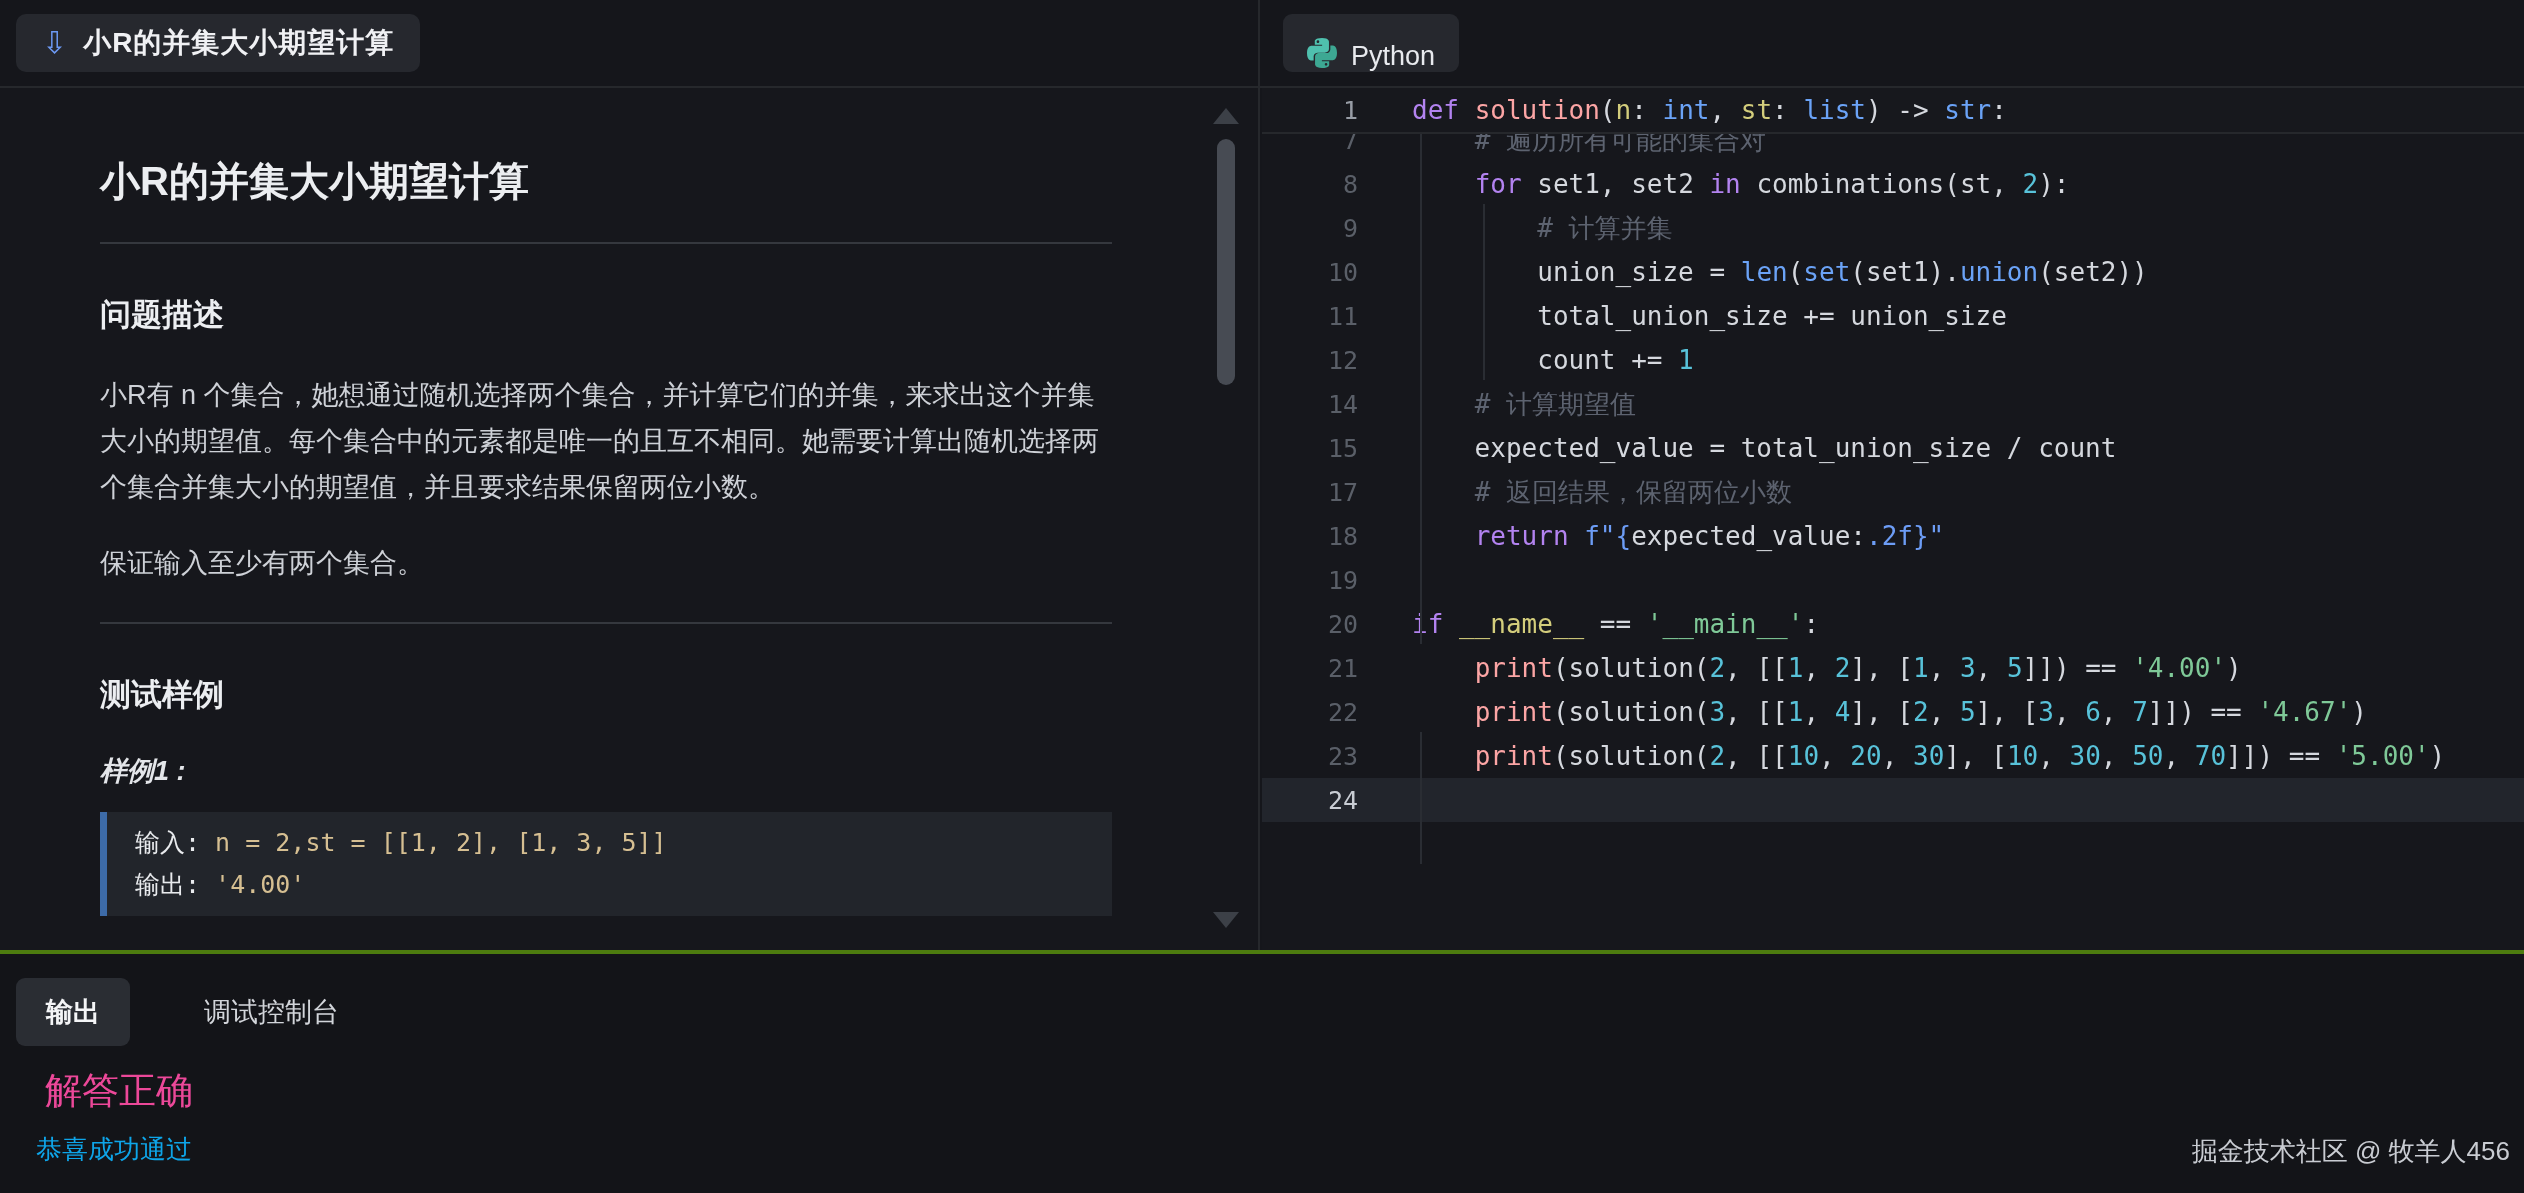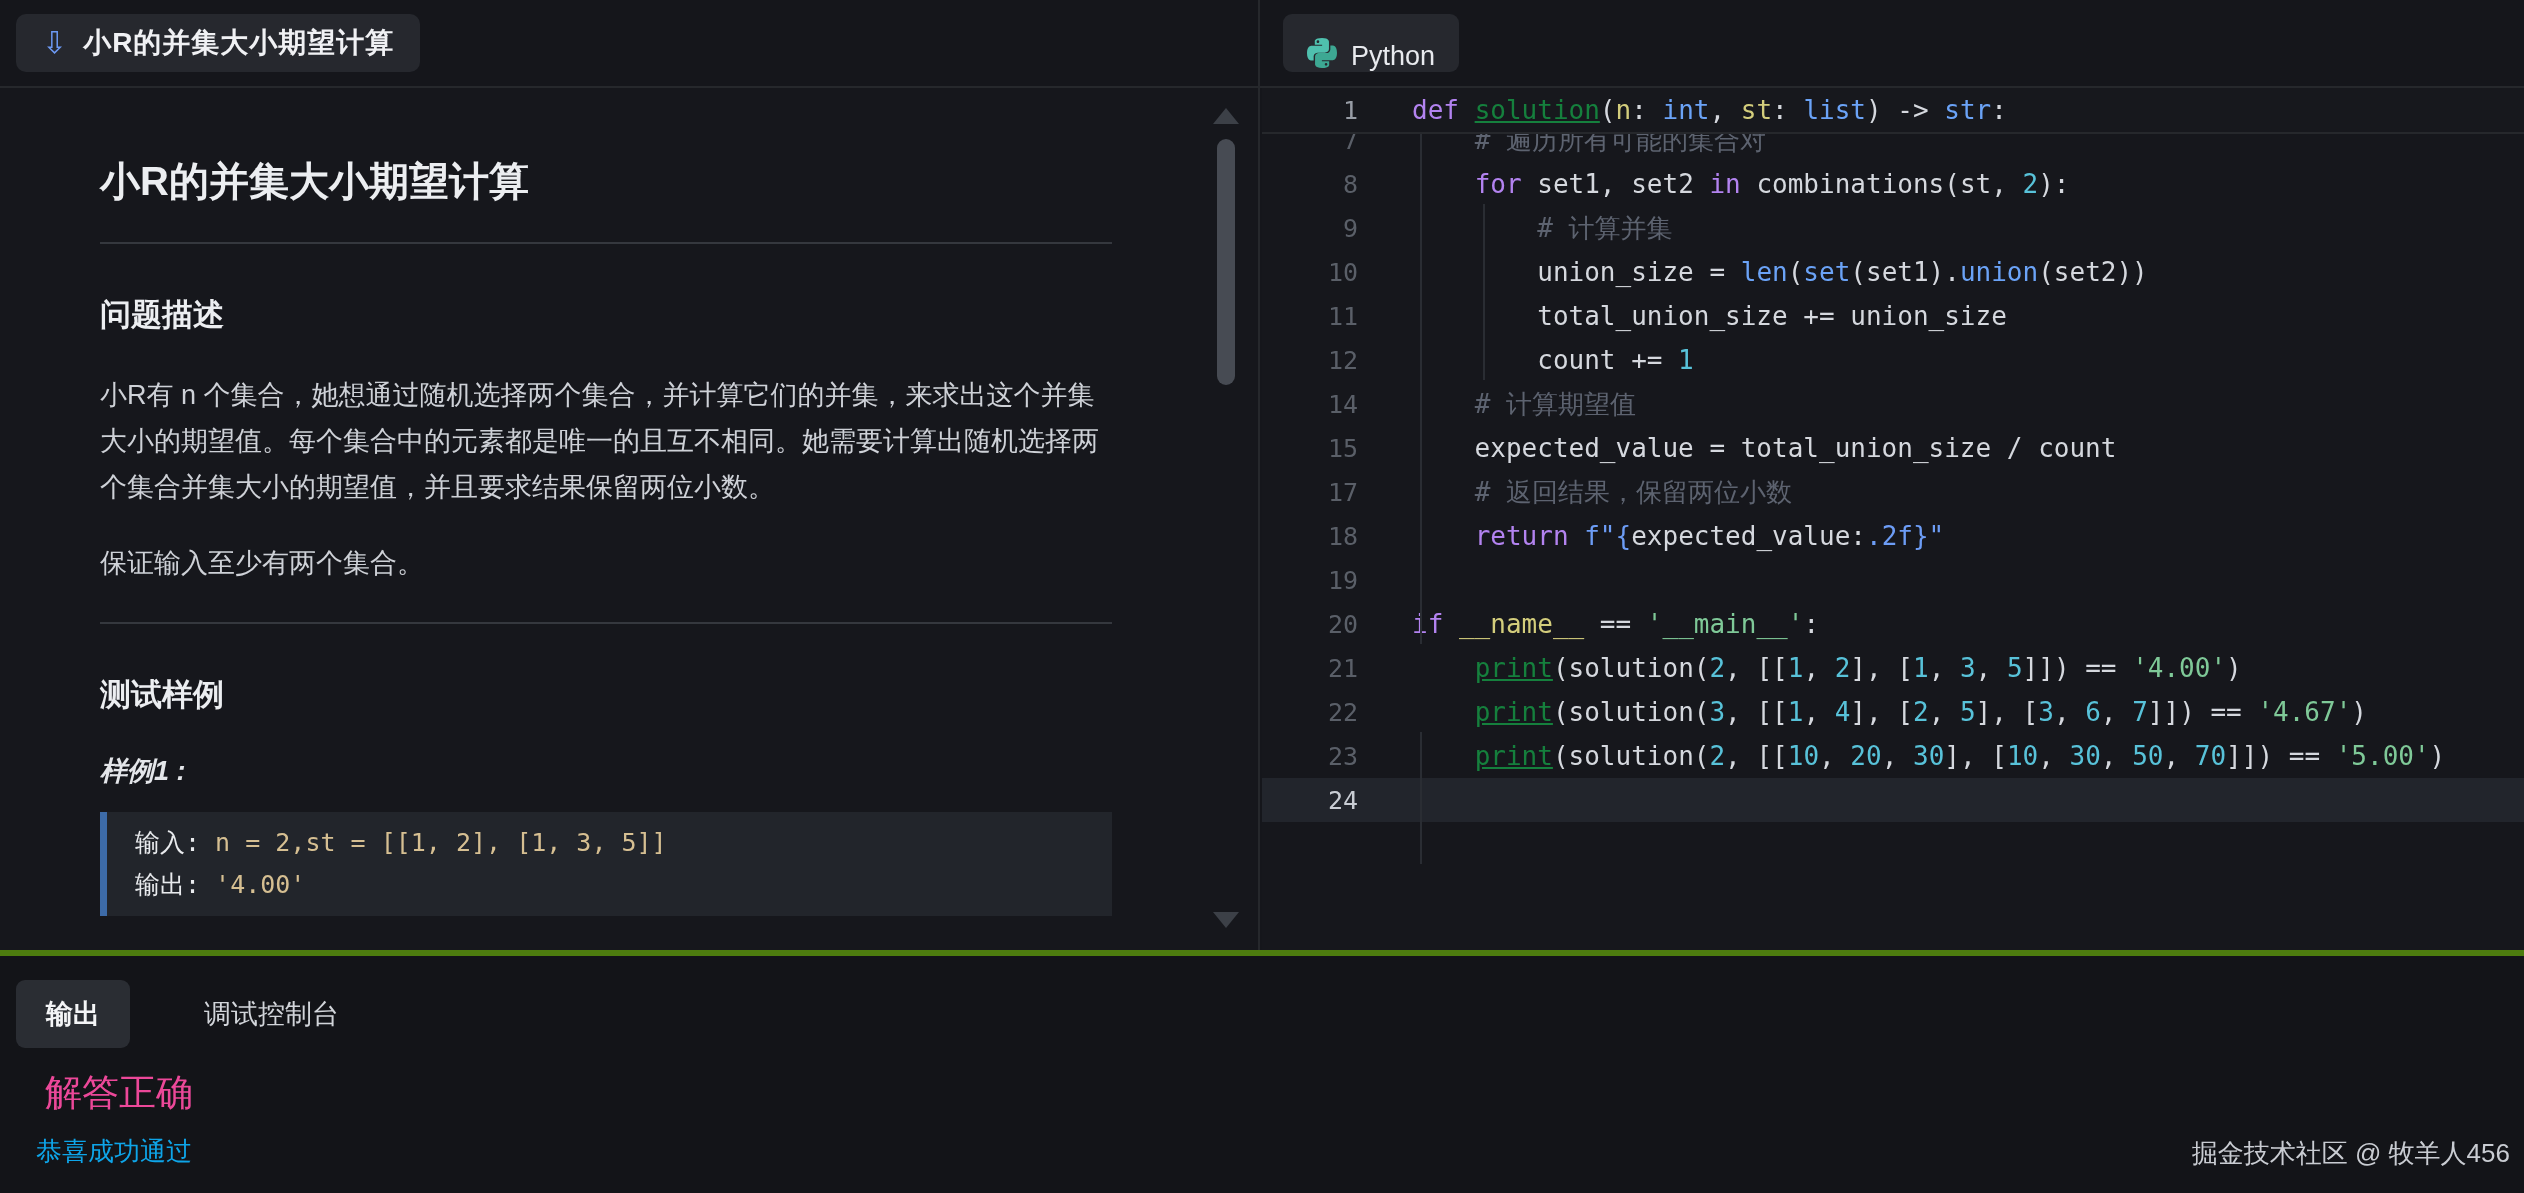--- a/index.html
+++ b/index.html
@@ -59,30 +59,30 @@
   .code-row.active .gut{color:#c9cdd4;}
   #sticky-line{
     position:absolute;left:0;top:0;width:100%;height:44px;background:#17181d;z-index:5;
     border-bottom:2px solid #26282c;box-sizing:content-box;
   }
   #sticky-line .gut{color:#989da6;}
   #code-lines{position:absolute;left:0;top:30px;width:100%;}
   .guide{position:absolute;width:2px;background:#2a2d33;z-index:1;}
   
   .tk-kw{color:#b383f0;}
-  .tk-fn{color:#15803d;text-decoration:underline;}
+  .tk-fn{color:#fca5a5;}
   .tk-param{color:#d3cd7c;}
   .tk-type{color:#6ba3f7;}
   .tk-num{color:#58c2d9;}
   .tk-str{color:#7fc998;}
   .tk-cmt{color:#5d6370;}
   .tk-plain{color:#d5d8de;}
   .tk-fstr{color:#6d9df6;}
   
-  #bottom-panel{position:absolute;left:0;top:950px;width:2524px;height:243px;background:#131418;border-top:6px solid #4d7c0f;box-sizing:border-box;}
+  #bottom-panel{position:absolute;left:0;top:950px;width:2524px;height:243px;background:#131418;border-top:4px solid #4d7c0f;box-sizing:border-box;}
   .out-tabs{position:absolute;left:16px;top:24px;display:flex;align-items:center;gap:44px;}
   .out-tab{font-size:27px;color:#d2d5da;padding:16px 30px;border-radius:9px;}
   .out-tab.active{background:#2a2d33;color:#f4f5f7;font-weight:bold;}
   .result-title{position:absolute;left:45px;top:112px;font-size:37px;color:#ec4899;}
   .result-sub{position:absolute;left:36px;top:178px;font-size:26px;color:#0ea5e9;}
   .credit{position:absolute;right:14px;top:180px;font-size:26px;color:#c9ccd2;}
 </style>
 </head>
 <body>
 

